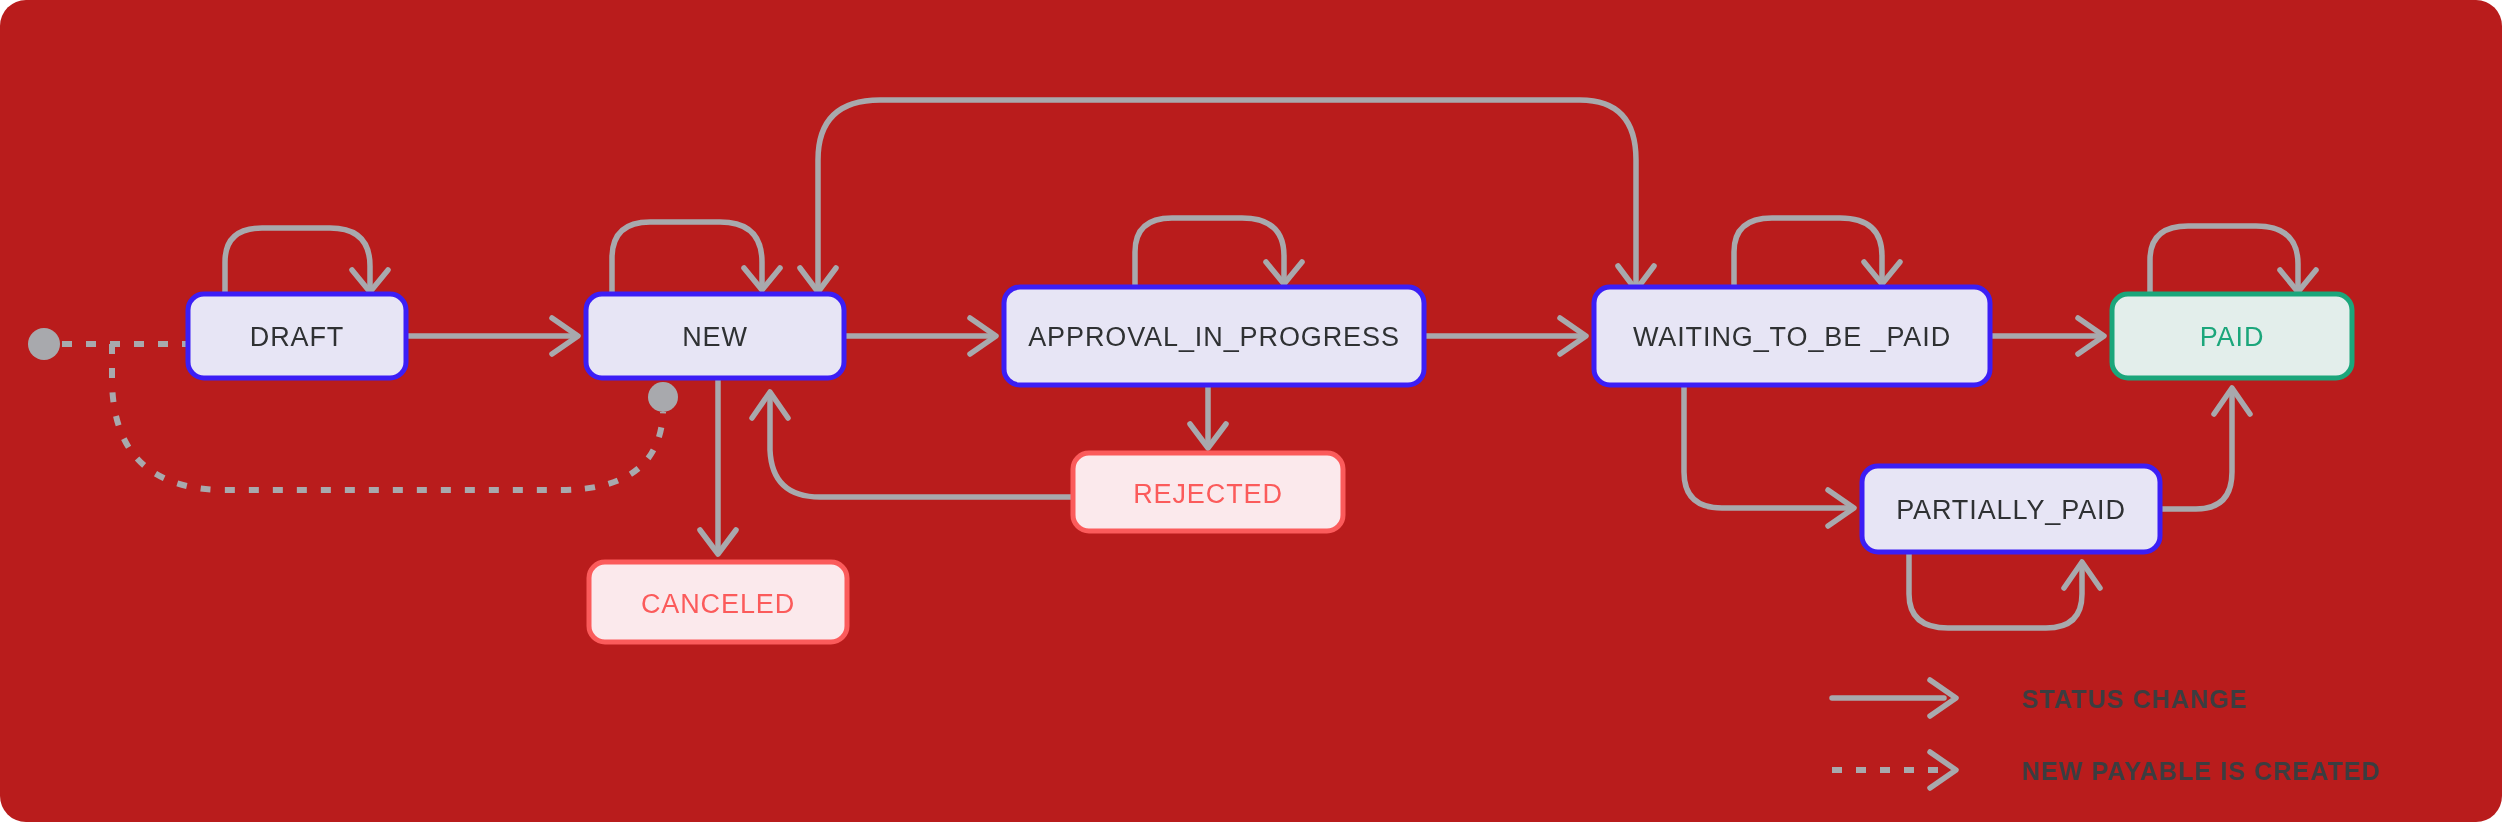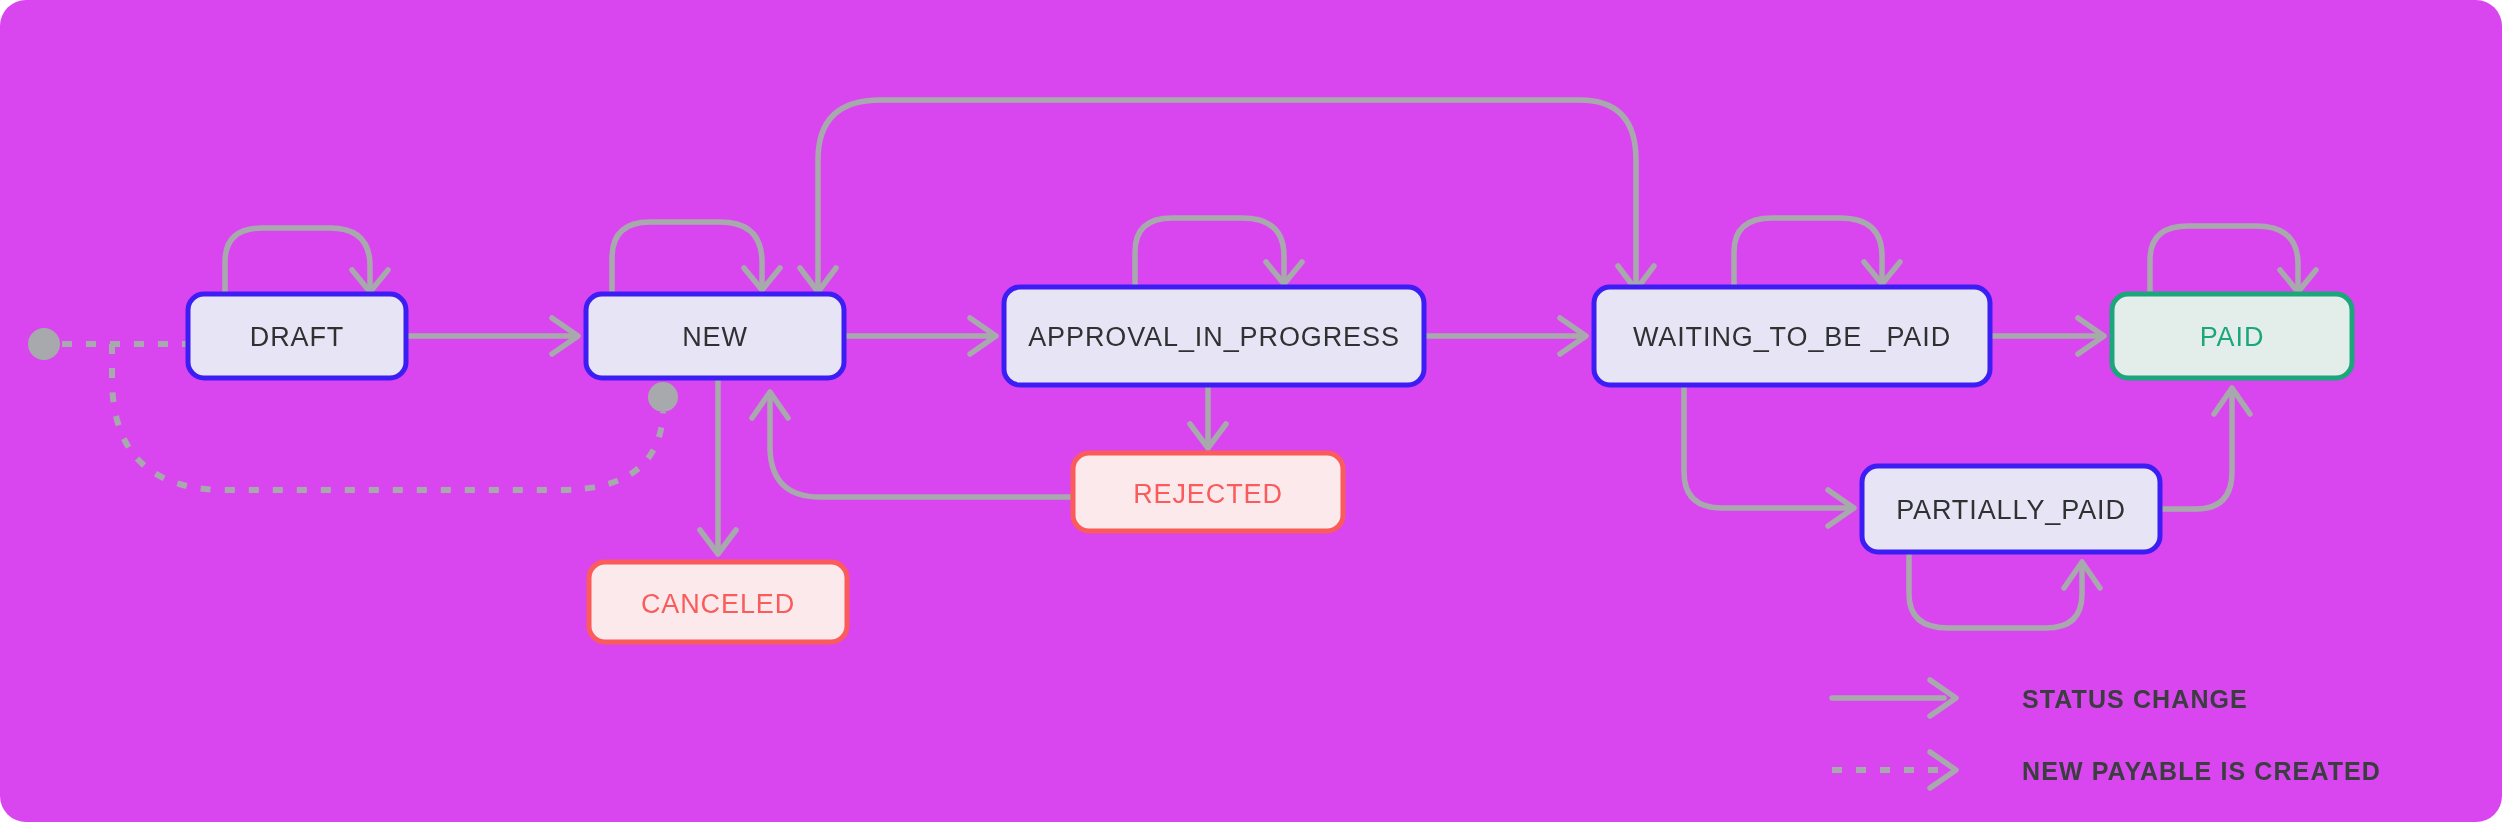--- a/index.html
+++ b/index.html
@@ -6,21 +6,21 @@
   html, body {
     margin: 0;
     padding: 0;
     background: #ffffff;
     font-family: "Liberation Sans", sans-serif;
   }
   #canvas {
     position: relative;
     width: 2502px;
     height: 822px;
-    background: #d946ef;
+    background: #b91c1c;
     border-radius: 26px;
     overflow: hidden;
   }
   #diagram-svg {
     position: absolute;
     inset: 0;
     width: 2502px;
     height: 822px;
     display: block;
   }

